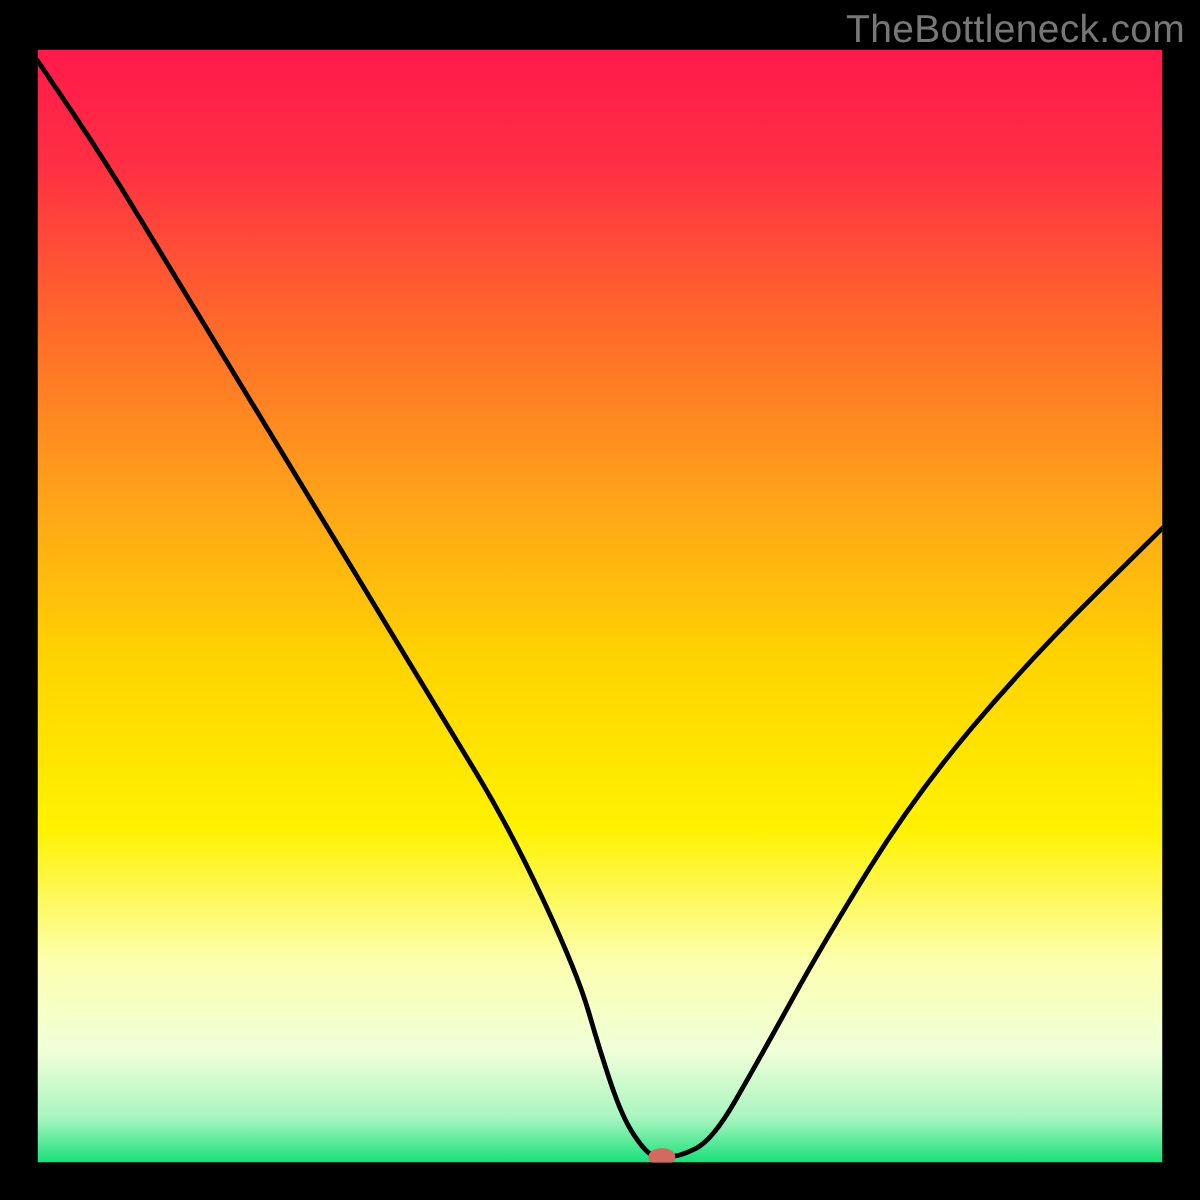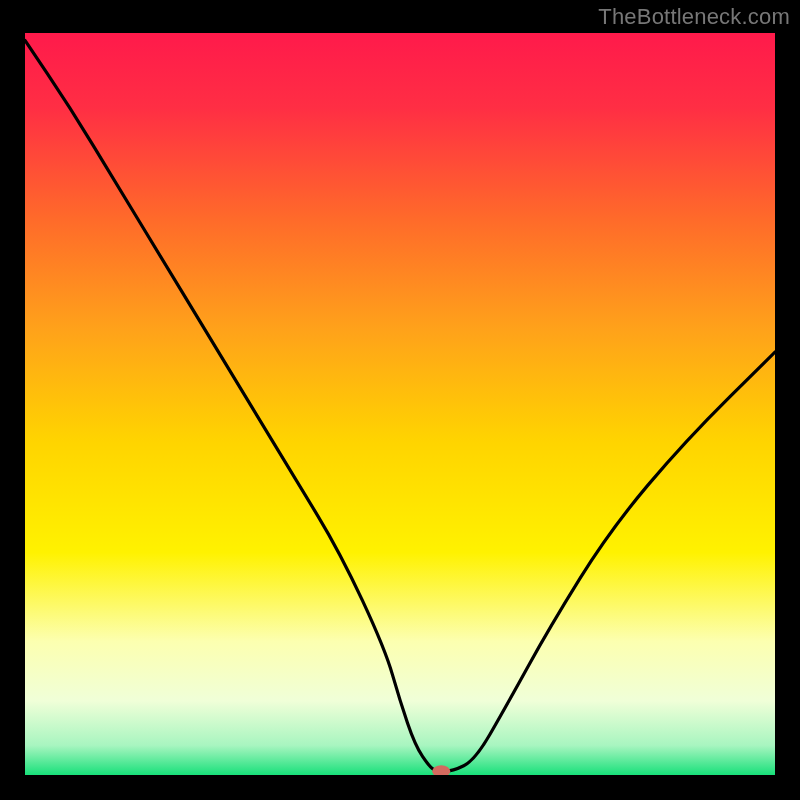--- a/index.html
+++ b/index.html
@@ -15,21 +15,21 @@
     position: relative;
     width: 800px;
     height: 800px;
     background: #000;
   }
   .watermark {
     position: absolute;
     top: 4px;
     right: 10px;
     color: #777;
-    font-size: 22px;
+    font-size: 26px;
     font-weight: 500;
     letter-spacing: 0.2px;
     z-index: 10;
   }
   .plot-outer {
     position: absolute;
     left: 20px;
     top: 28px;
     width: 760px;
     height: 752px;

